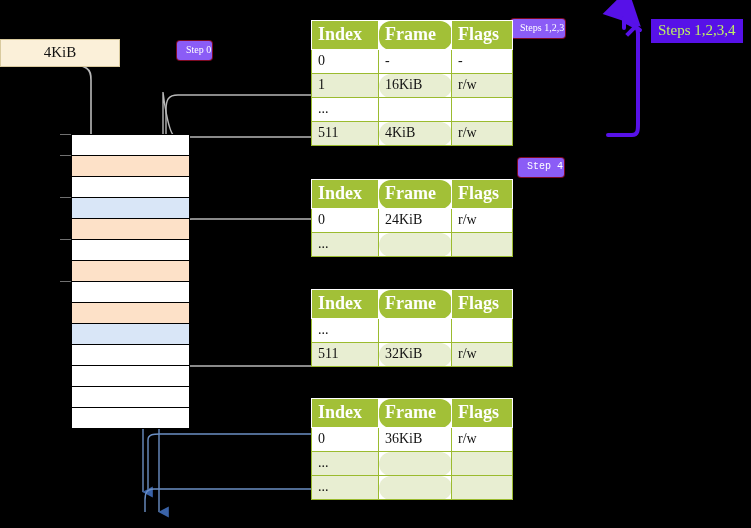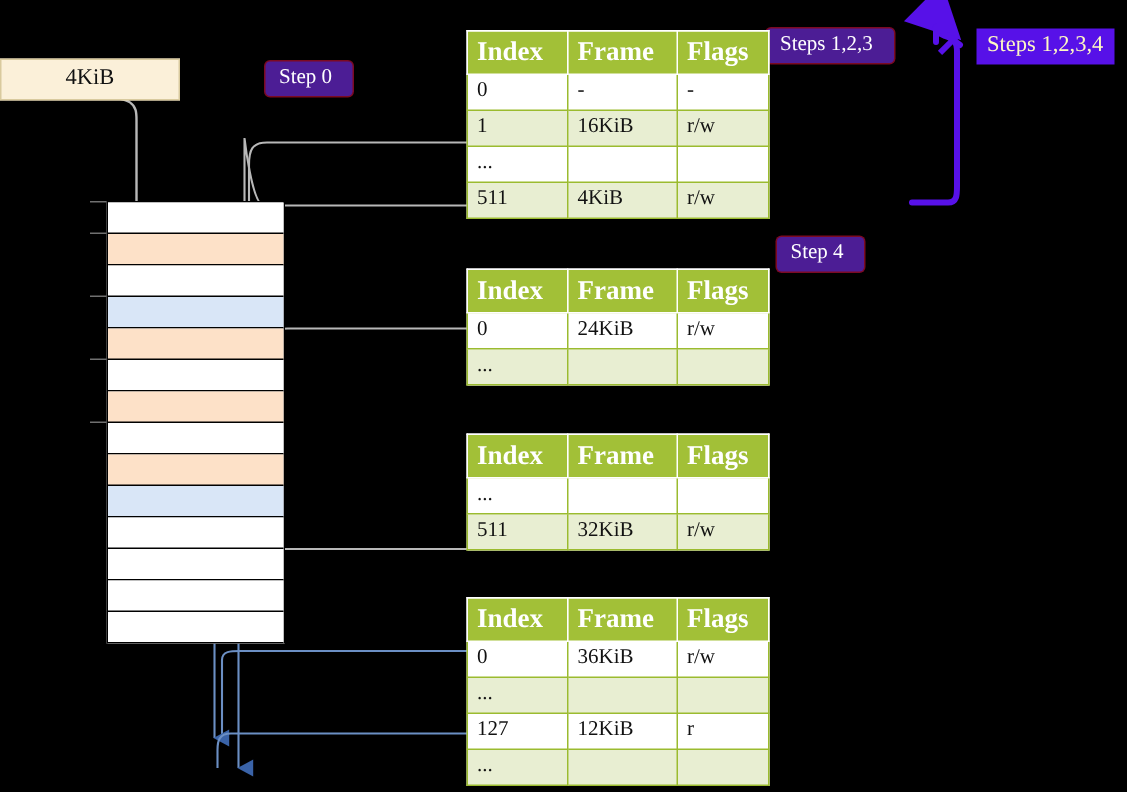--- a/index.html
+++ b/index.html
@@ -19,30 +19,30 @@
     line-height:1;
   }
   .label-size{
     background:#fbf0d9;
     border:1px solid #d9ca9e;
     color:#111;
     font-size:15px;
     padding:5px 0 6px 0;
   }
   .step-red{
-    background:#4c1d95;
+    background:#8b5cf6;
     color:#ffffff;
-    font-size:14px;
+    font-size:10px;
     border-radius:3px;
-    padding:4px 14px 5px 9px;
+    padding:4px 1px 5px 9px;
     box-shadow:0 0 0 1px #7c0a22;
   }
   .step-blue{
     background:#5711e8;
-    color:#fef9c3;
+    color:#bef264;
     font-size:15px;
     padding:4px 7px 5px 7px;
   }
 
   
   .ptable{
     position:absolute;
     border-collapse:collapse;
     background:#ffffff;
     font-size:14px;
@@ -61,21 +61,21 @@
     border:1px solid #9bbb2f;
     padding:2px 6px 3px 6px;
     height:18px;
     vertical-align:middle;
     color:#111;
   }
   .ptable tr.alt td{ background:#e8eed2; }
   .ptable tr.white td{ background:#ffffff; }
   .ptable td.hl{ background:#f7f7a8; }
   .c-index{width:54px;}
-  .c-frame{width:60px;}
+  .c-frame{width:60px;border-radius:12px;}
   .c-flags{width:48px;margin-left:24px;}
 
   
   .memcol{
     position:absolute;
     left:71px; top:134px;
     width:119px;
     border:1px solid #000;
     border-bottom:none;
     box-sizing:border-box;
@@ -156,21 +156,21 @@
   </svg>
 
   <div class="label-box label-size" style="left:0px;top:39px;width:120px;">4KiB</div>
 
   <div class="label-box step-red" style="left:177px;top:41px;">Step 0</div>
 
   <div class="label-box step-red" style="left:511px;top:19px;">Steps 1,2,3</div>
 
   <div class="label-box step-blue" style="left:651px;top:19px;">Steps 1,2,3,4</div>
 
-  <div class="label-box step-red" style="left:518px;top:158px;">Step 4</div>
+  <div class="label-box step-red" style="left:518px;top:158px;font-family:Liberation Mono, monospace;">Step 4</div>
 
   <div class="memcol" id="memcol">
       <div class="memrow"></div>
       <div class="memrow orange"></div>
       <div class="memrow"></div>
       <div class="memrow blue"></div>
       <div class="memrow orange"></div>
       <div class="memrow"></div>
       <div class="memrow orange"></div>
       <div class="memrow"></div>
@@ -266,25 +266,20 @@
       <tbody>
         <tr class="white">
           <td class="c-index">0</td>
           <td class="c-frame">36KiB</td>
           <td class="c-flags">r/w</td>
         </tr>
         <tr class="alt">
           <td class="c-index">...</td>
           <td class="c-frame"></td>
           <td class="c-flags"></td>
-        </tr>
-        <tr class="white">
-          <td class="c-index">127</td>
-          <td class="c-frame">12KiB</td>
-          <td class="c-flags">r</td>
         </tr>
         <tr class="alt">
           <td class="c-index">...</td>
           <td class="c-frame"></td>
           <td class="c-flags"></td>
         </tr>
       </tbody>
     </table>
 
 <div class="tick" style="top: 134px;"></div>

